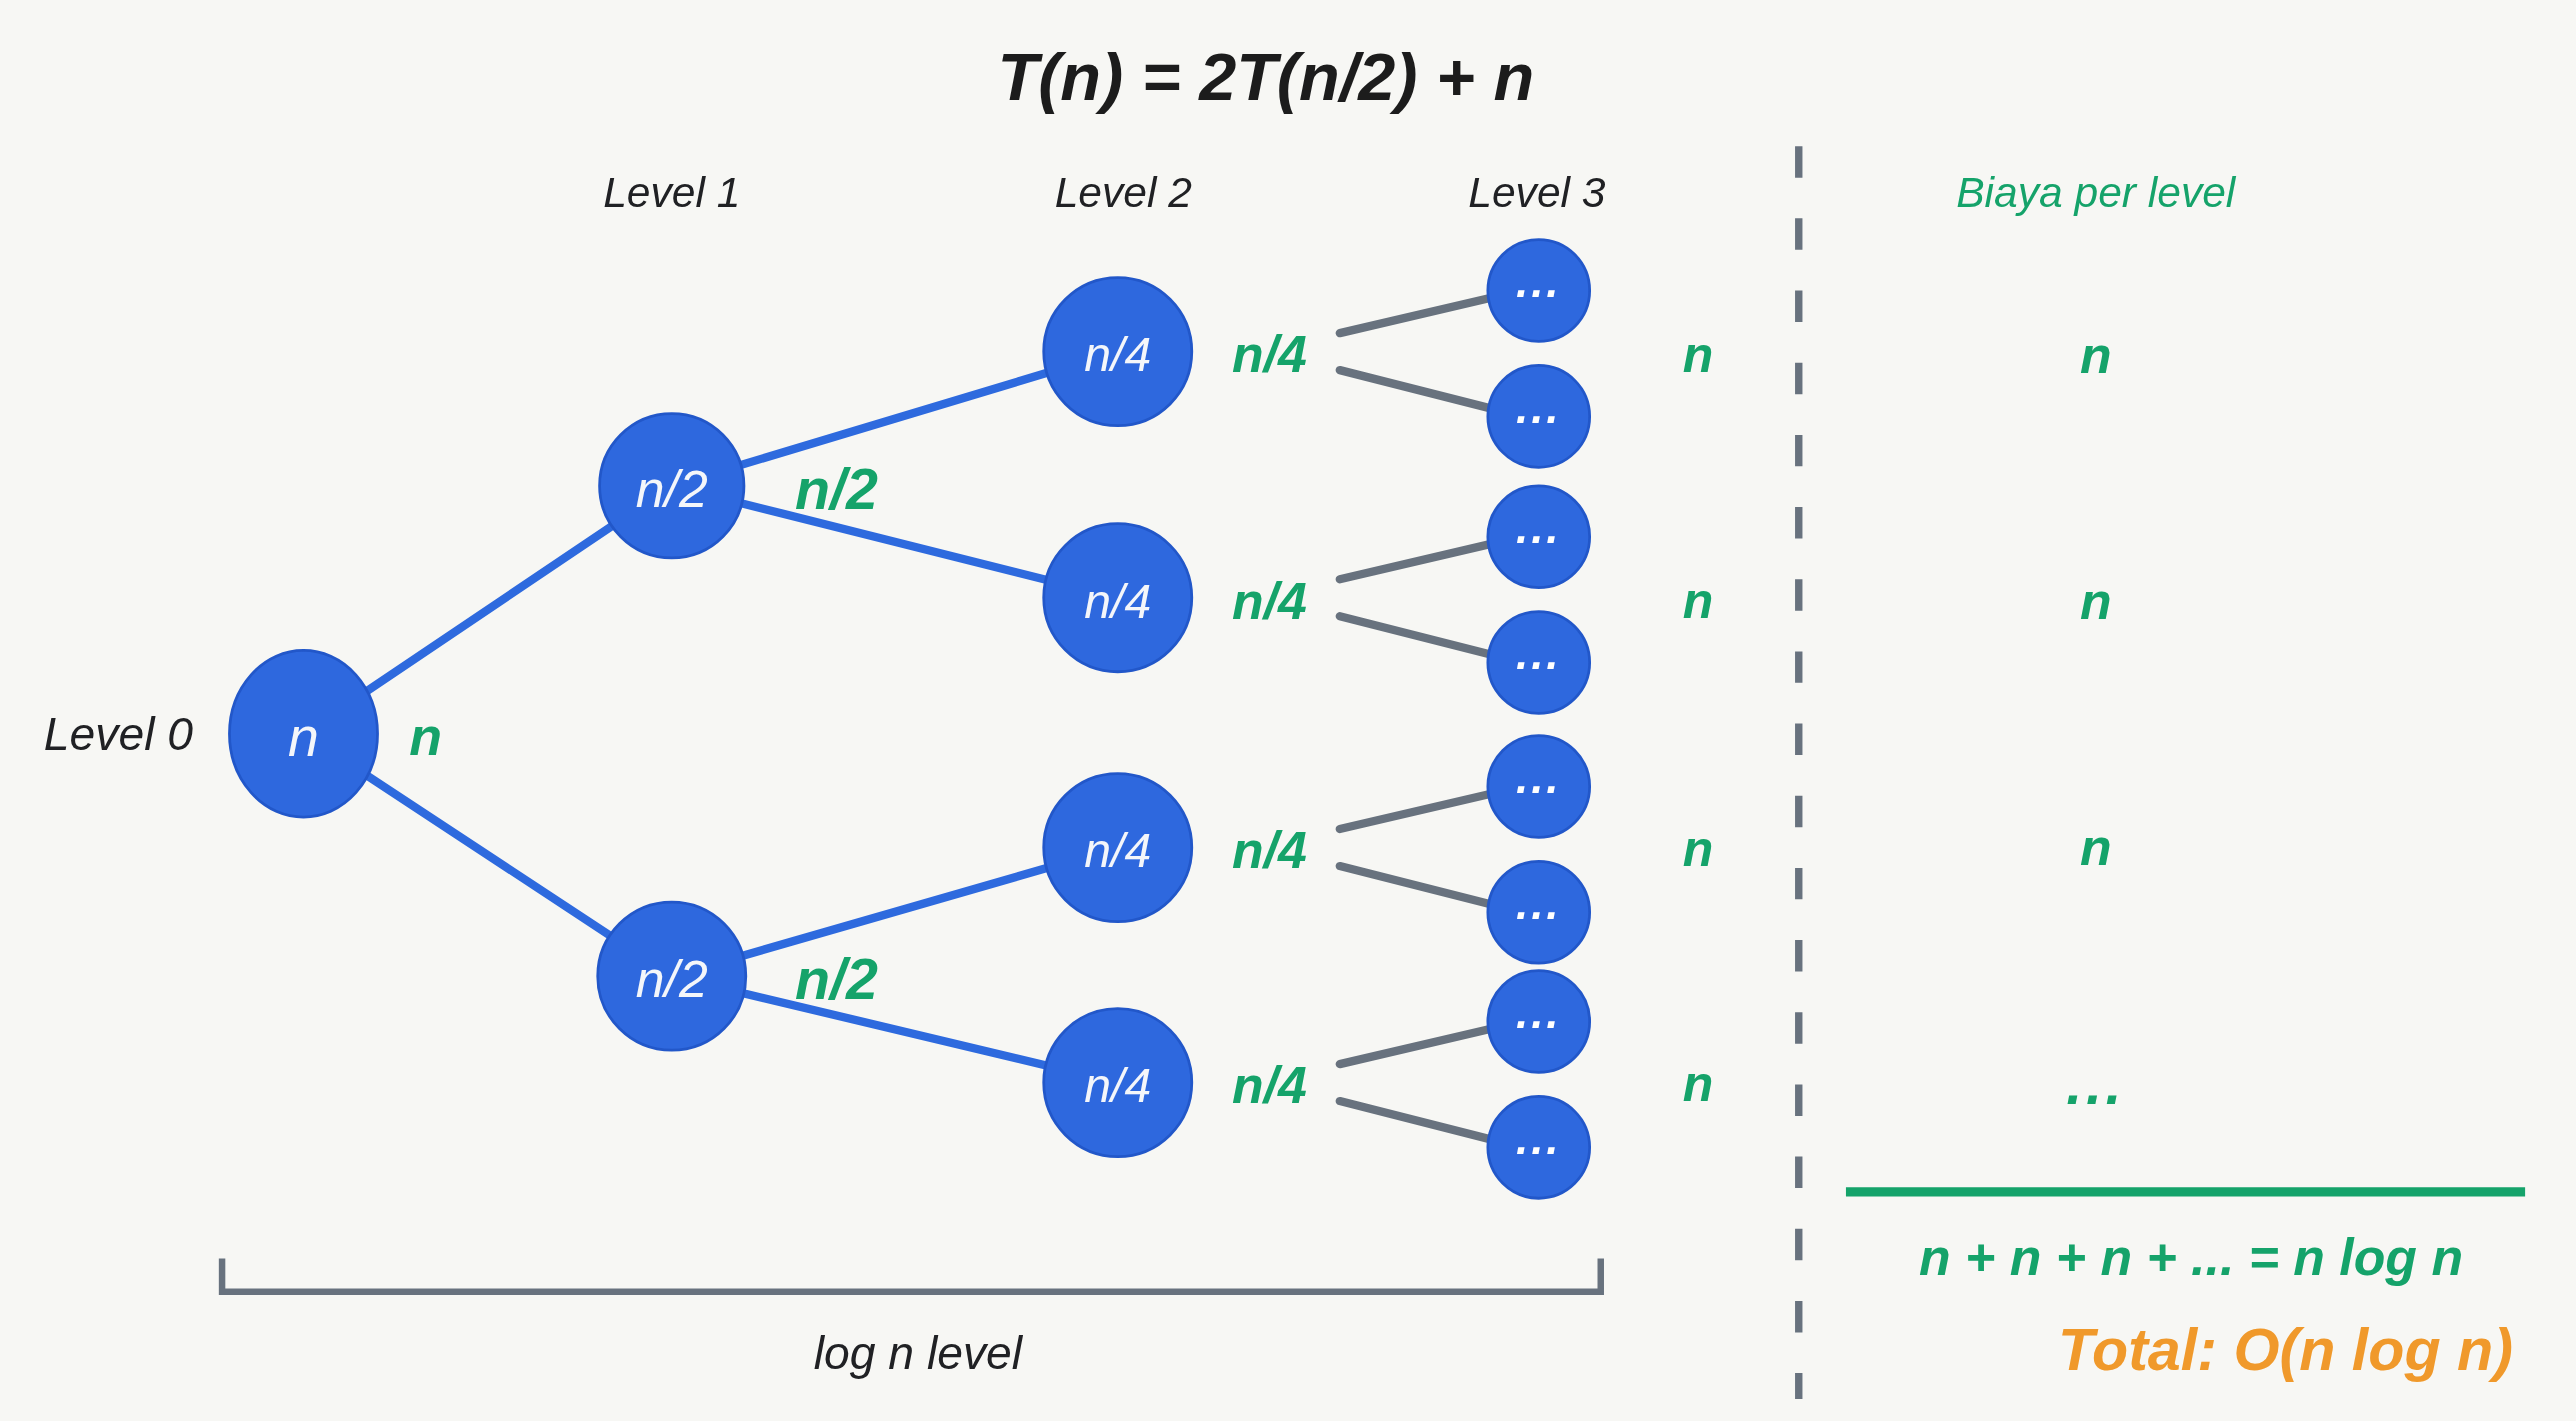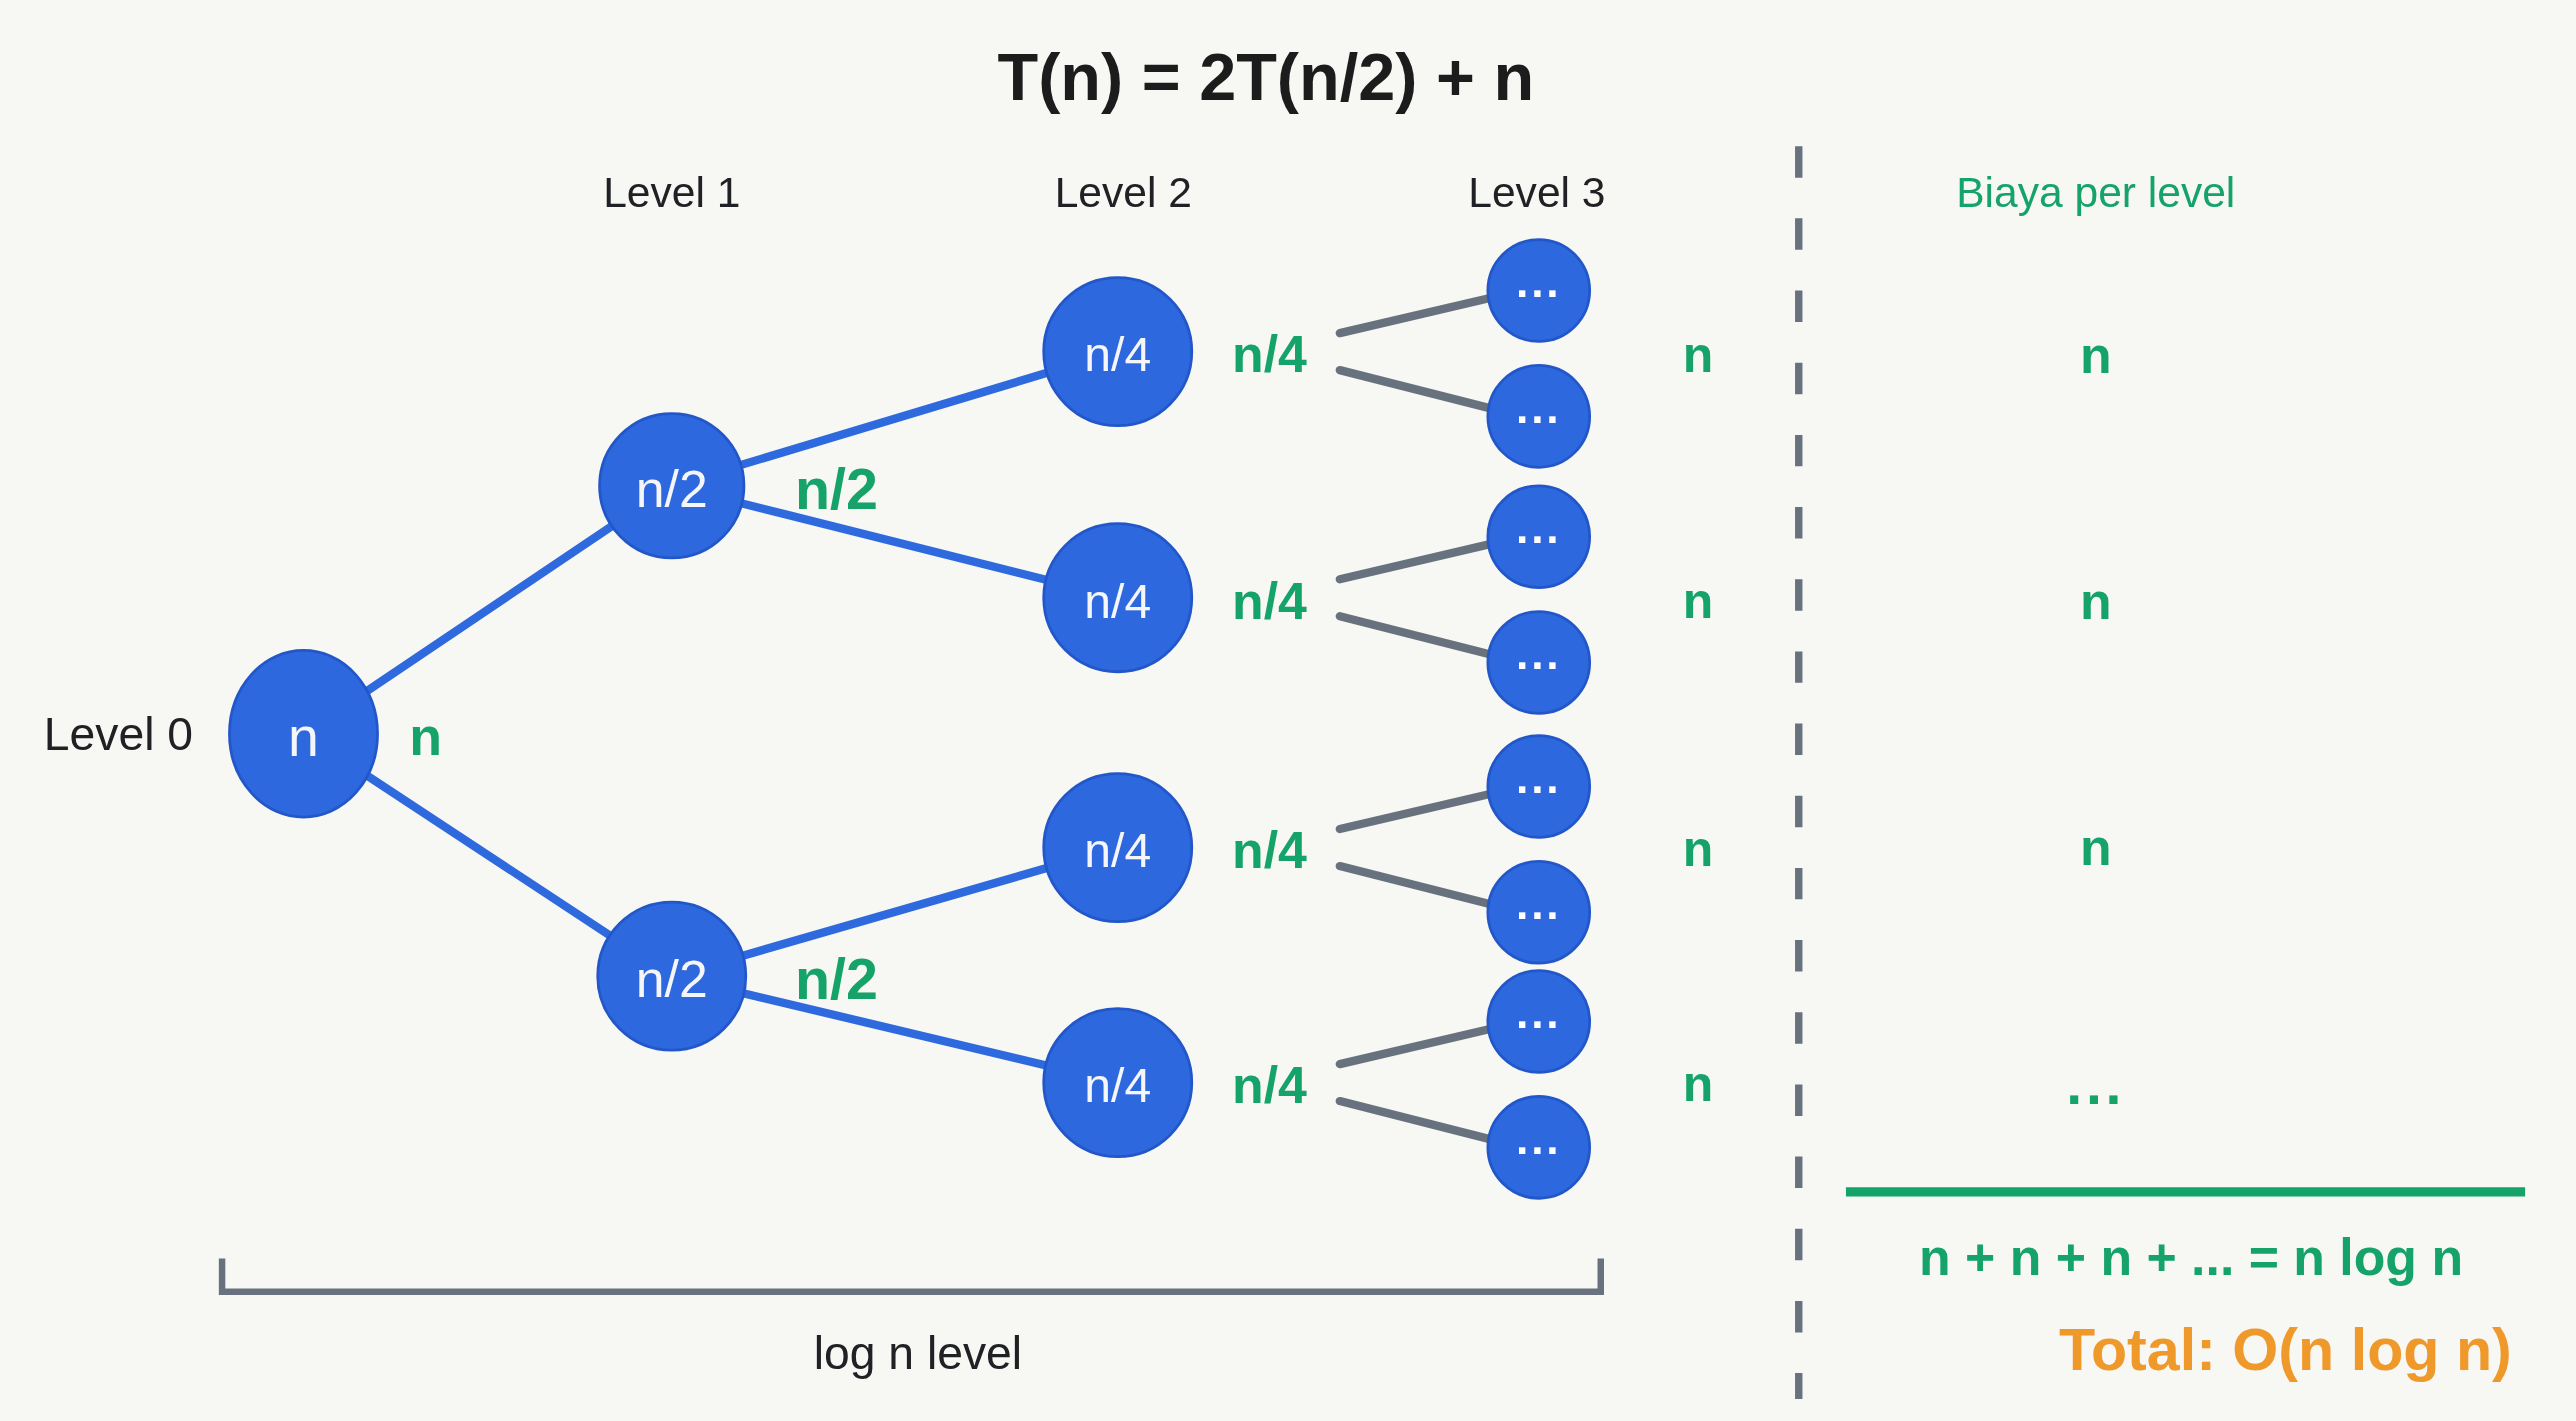--- a/index.html
+++ b/index.html
@@ -1,16 +1,16 @@
 <!DOCTYPE html>
 <html style="font-size:15px"><head>
 <meta charset="utf-8">
 <style>
   html,body{margin:0;padding:0;background:#f7f7f4;}
-  .stage{width:100%;max-width:2576px;margin:0 auto;}
+  .stage{width:100%;max-width:2576px;margin:0 auto;font-style:italic;}
   svg{display:block;width:100%;height:auto;background:#f7f7f4;
       font-family:"Liberation Sans","DejaVu Sans",sans-serif;}
   
   .e-blue{stroke:#2e6ade;stroke-width:9;stroke-linecap:round;}
   .e-gray{stroke:#68727e;stroke-width:9;stroke-linecap:round;}
   .sep-dash{stroke:#68727e;stroke-width:8;stroke-dasharray:34 44;stroke-linecap:butt;}
   .bracket{stroke:#68727e;stroke-width:7;fill:none;stroke-linejoin:miter;}
   .sum-line{stroke:#15a36a;stroke-width:10;stroke-linecap:butt;}
   
   .node{fill:#2e68de;stroke:#2257c9;stroke-width:3;}

